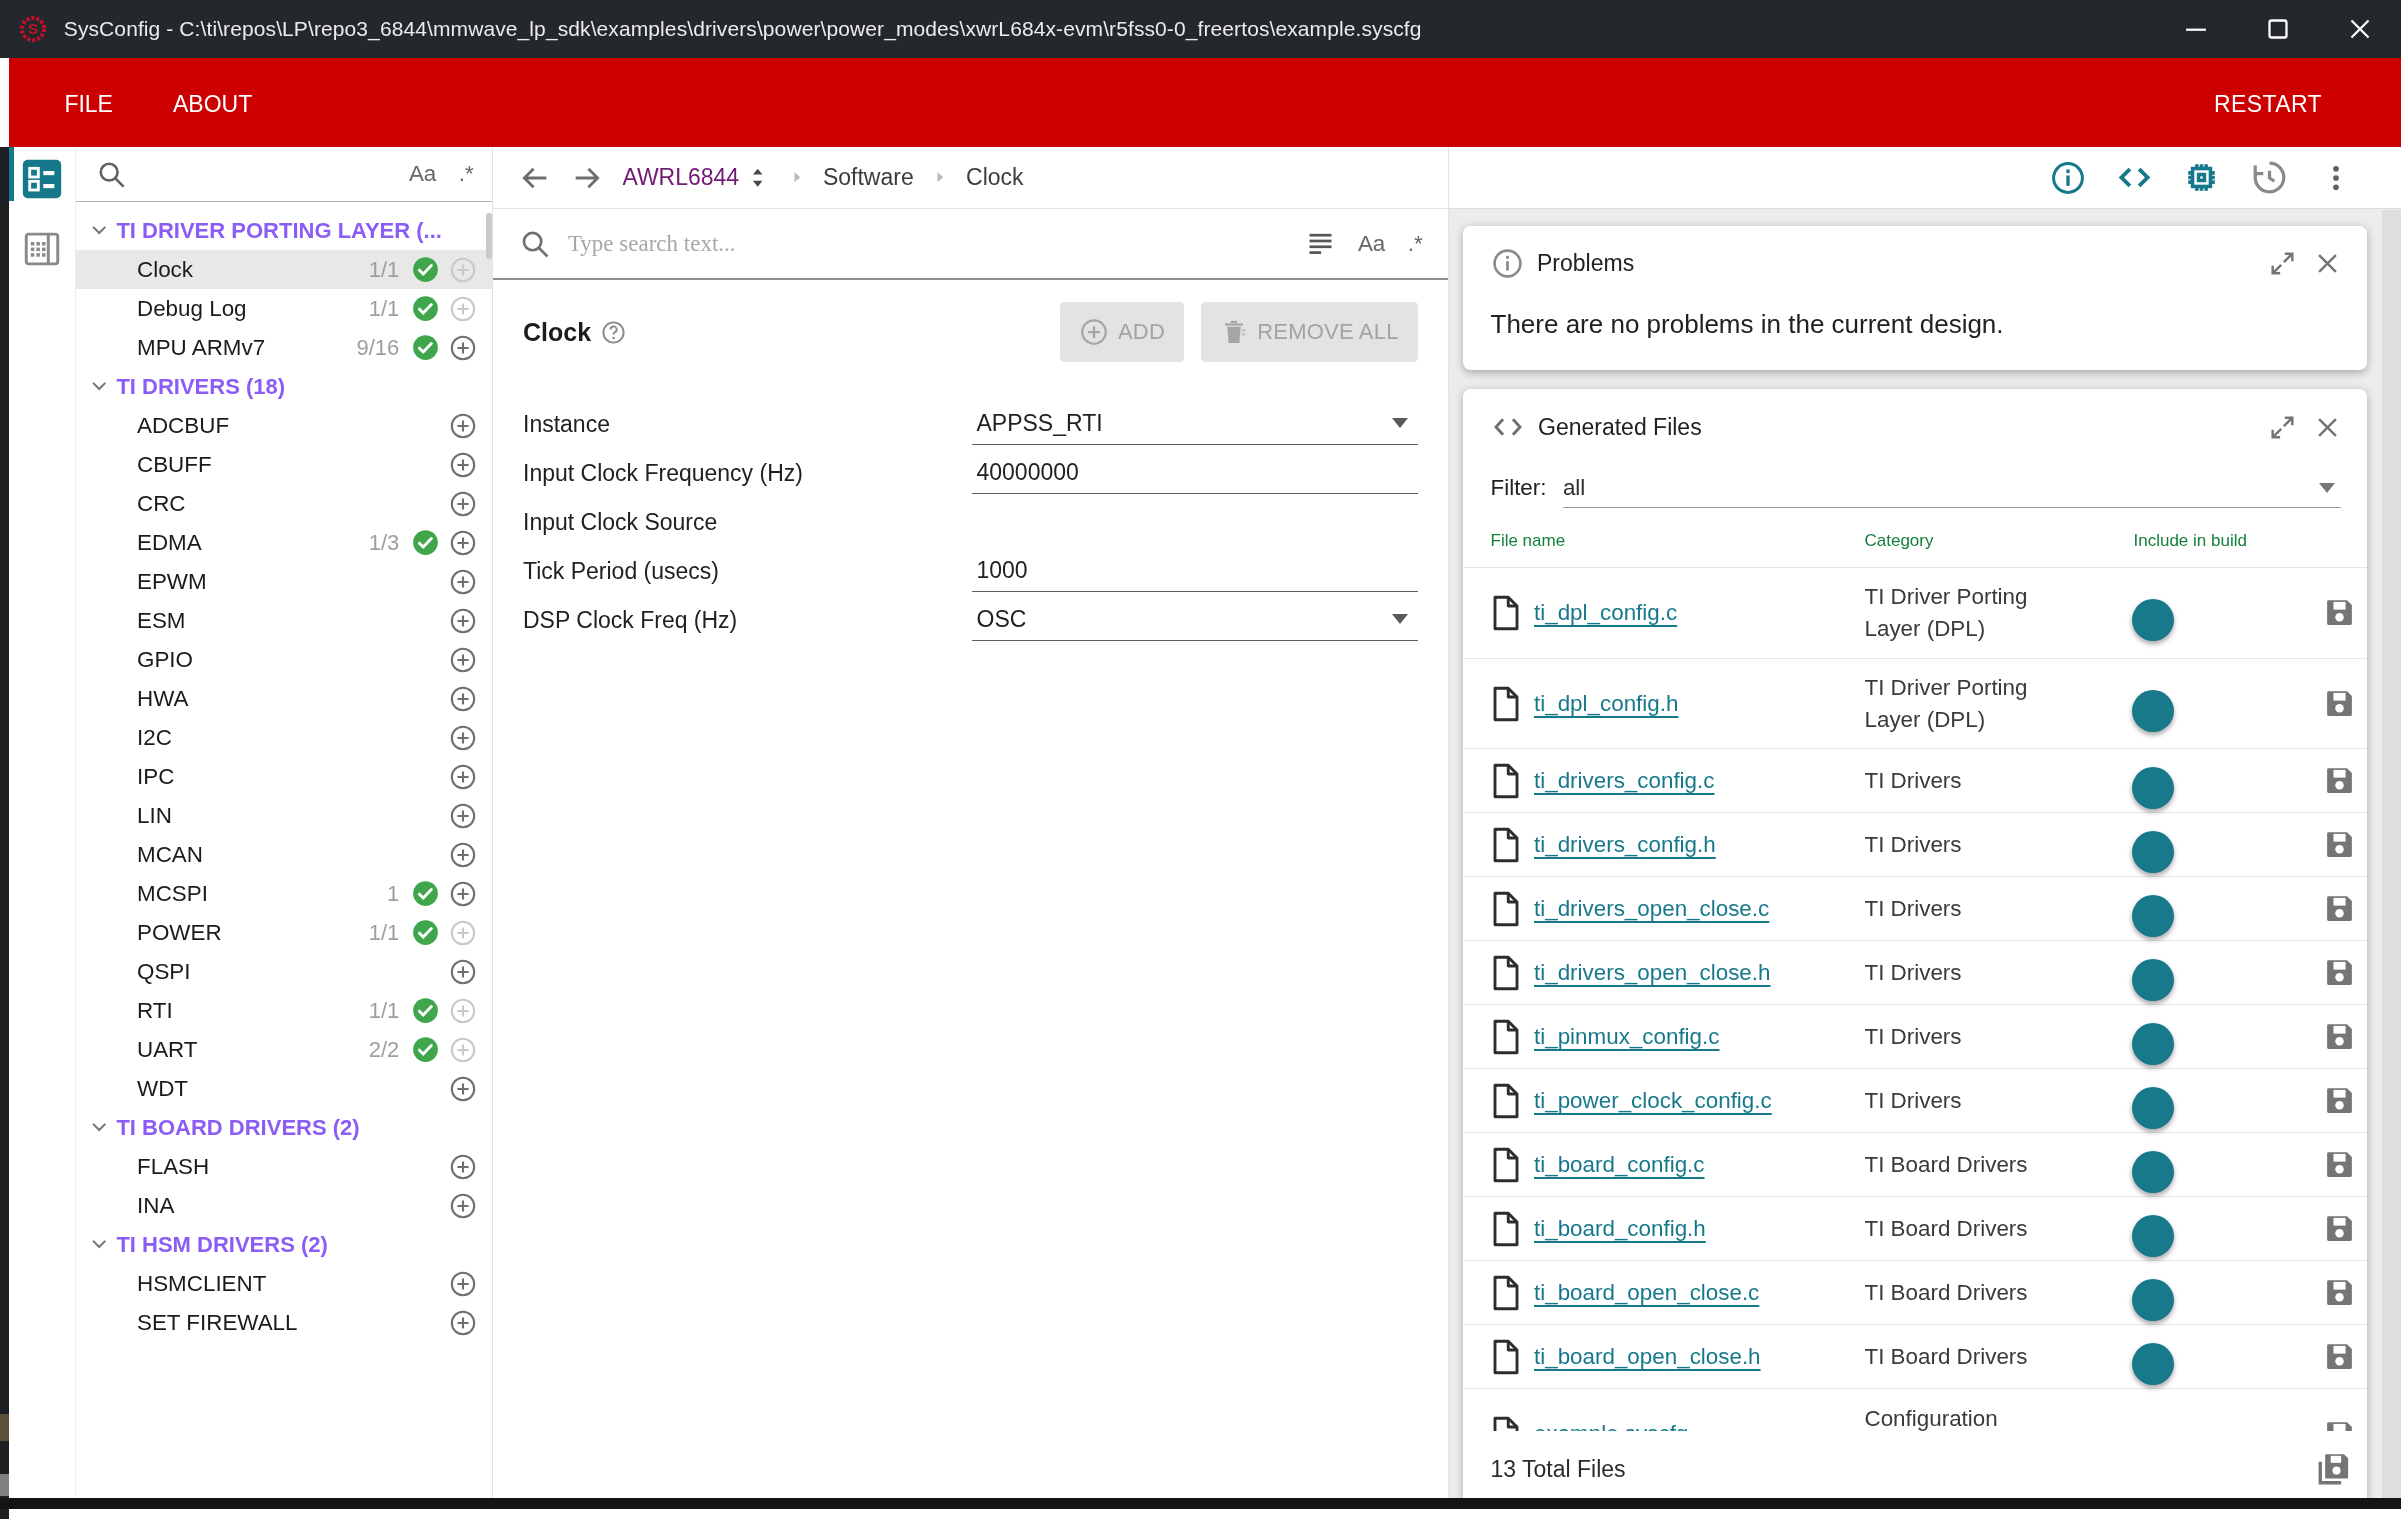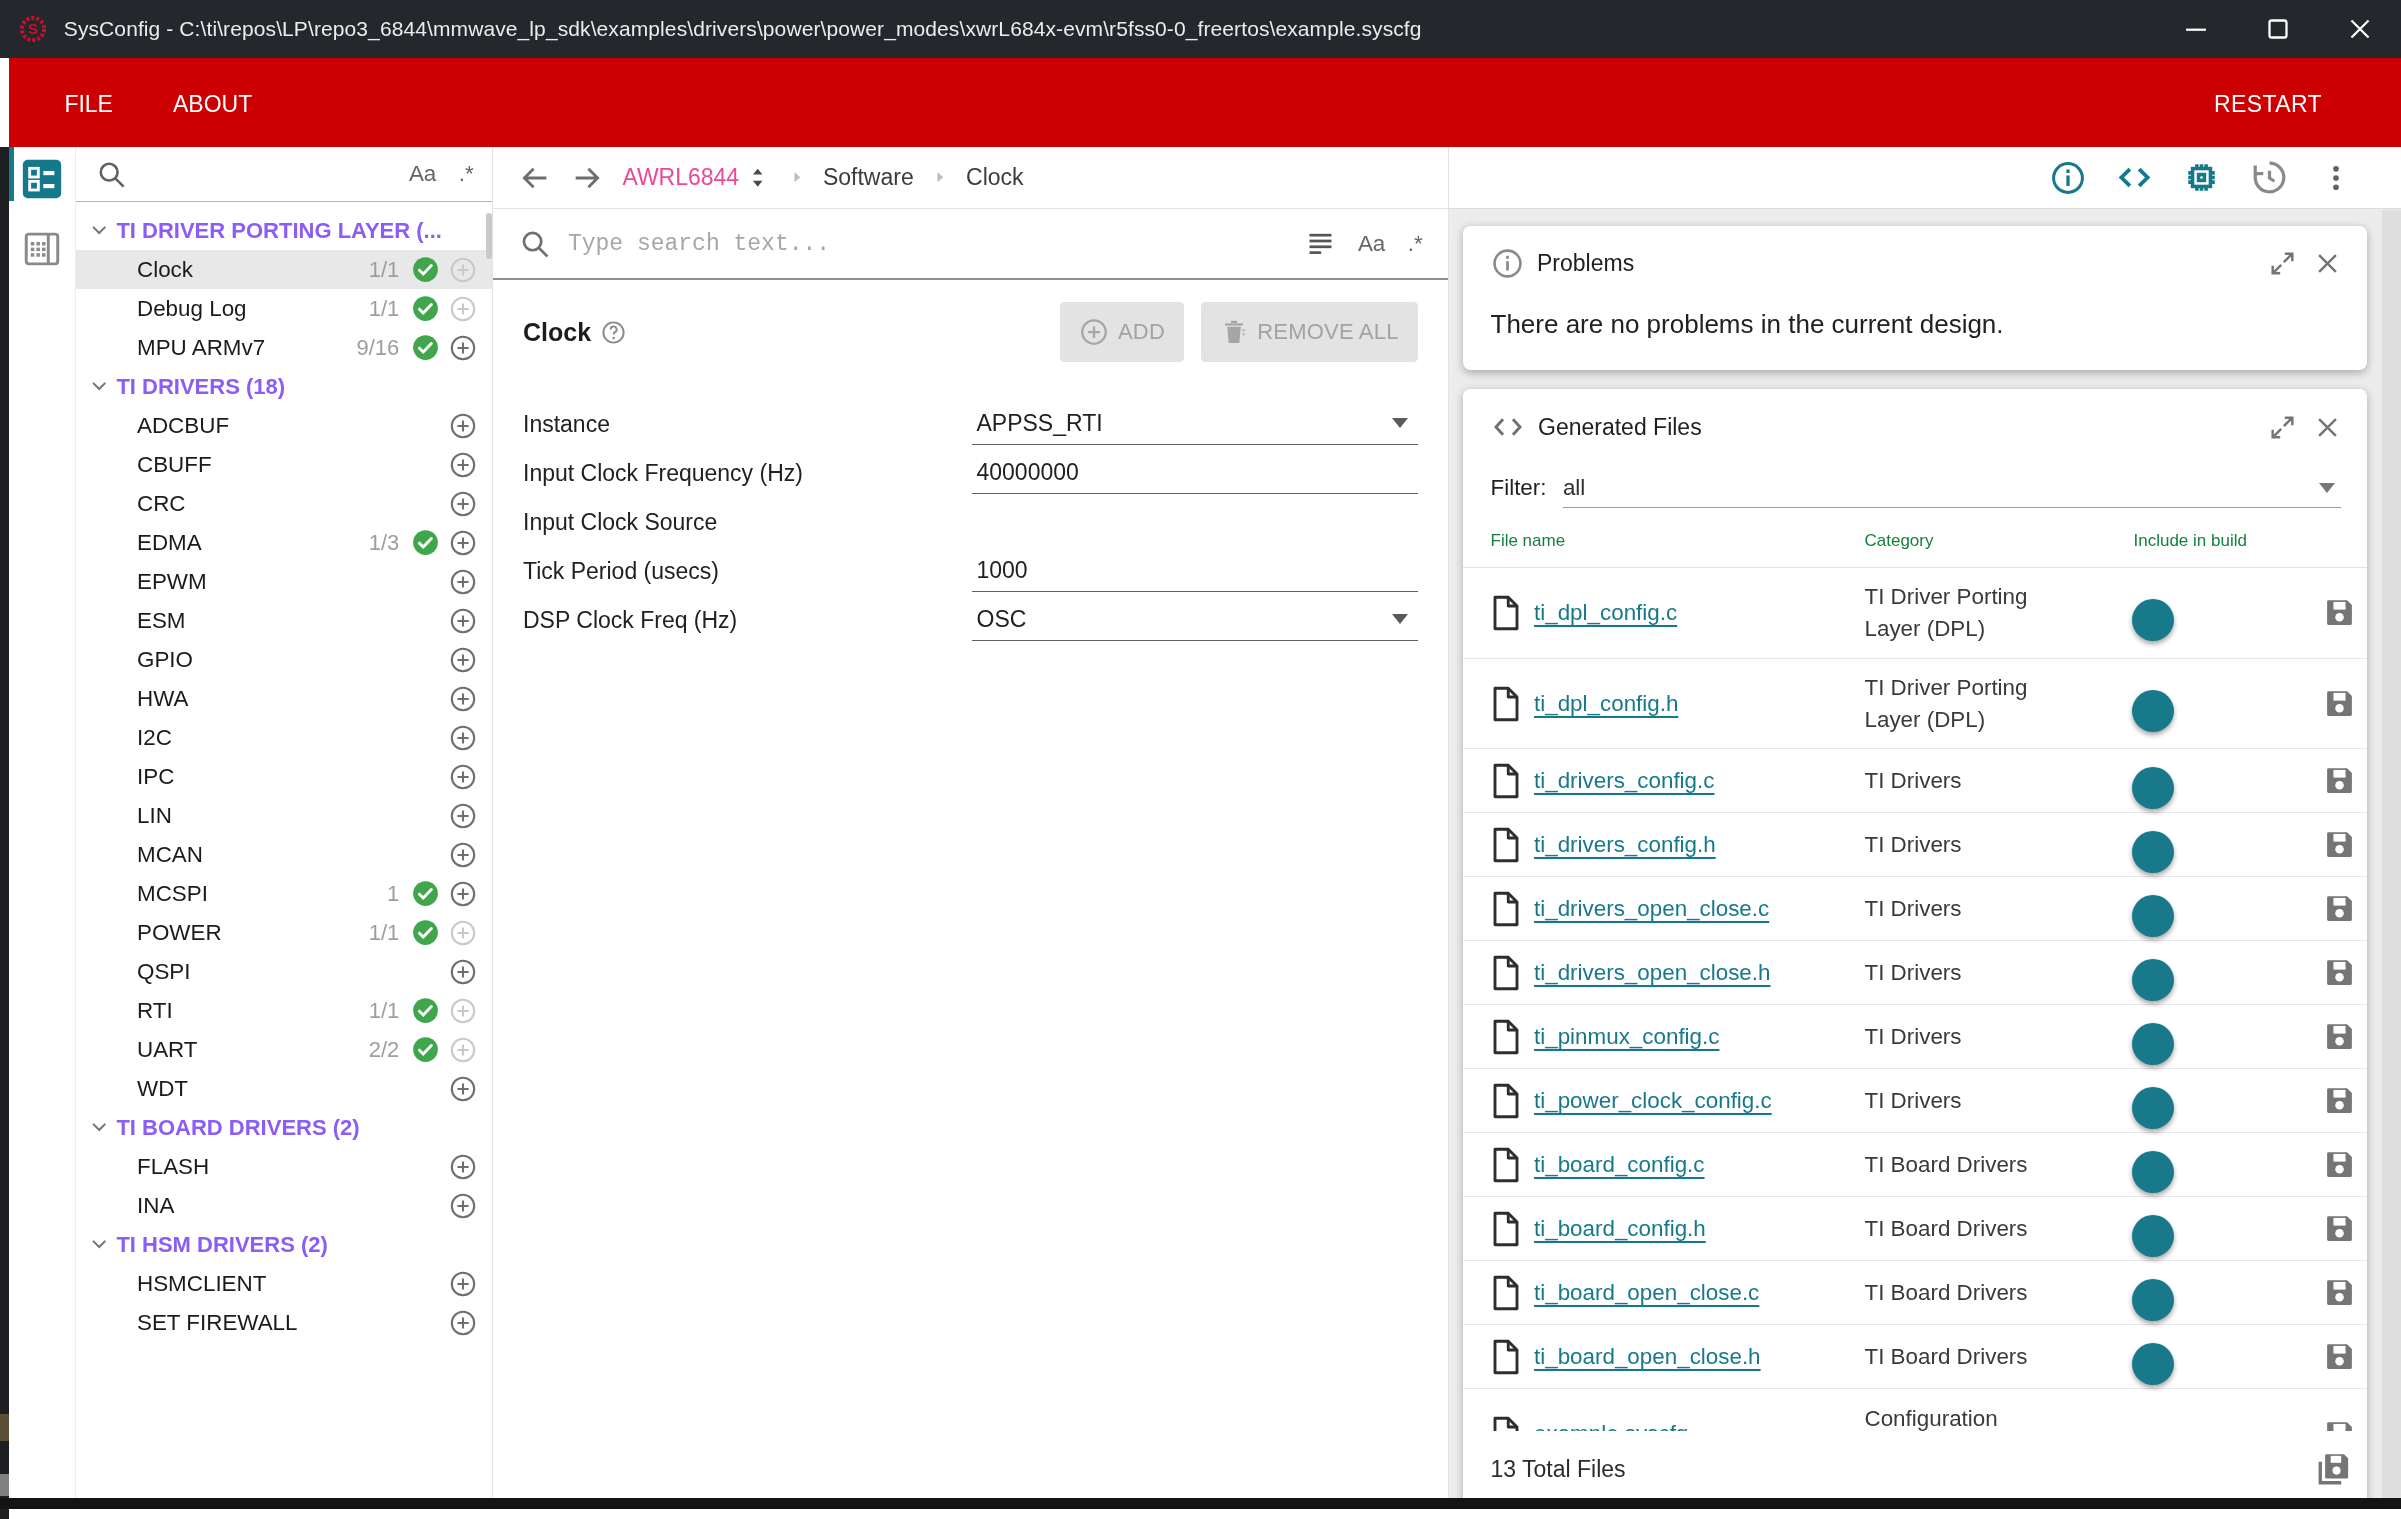--- a/index.html
+++ b/index.html
@@ -48,24 +48,24 @@
   .titem{height:39px;display:flex;align-items:center;padding:0 16.4px 0 61px;font-size:22.4px;color:#1b1b1b}
   .titem.selected{background:#e8e8e8}
   .titem .right{margin-left:auto;display:flex;align-items:center;gap:9.7px}
   .titem .count{color:#9e9e9e;font-size:22px;margin-right:3px}
 
   
   .centerpanel{position:absolute;left:492px;top:0;bottom:0;width:955px;background:#fff;
     border-left:1.5px solid #e3e3e3;border-right:1.5px solid #e3e3e3}
   .breadcrumb{height:61px;border-bottom:1.5px solid #e3e3e3;display:flex;align-items:center;
     padding:0 25.4px;gap:18px;font-size:23px;color:#3c3c3c}
-  .breadcrumb .device{color:#ec4899;display:flex;align-items:center;gap:6px}
+  .breadcrumb .device{color:#701a75;display:flex;align-items:center;gap:6px}
   .center-search{height:69px;border-bottom:2.2px solid #8f8f8f;display:flex;align-items:center;padding:0 25.4px}
   .center-search input{border:none;outline:none;flex:1;font-size:23px;margin-left:13.5px;min-width:0;
-    font-family:Liberation Mono, monospace;color:#444}
+    font-family:Liberation Serif, serif;color:#444}
   .center-search input::placeholder, .tree-search input::placeholder{color:#a7a7a7}
   .center-content{padding:22.4px 30px}
   .module-header{display:flex;align-items:center}
   .module-title{font-size:25px;font-weight:bold;color:#1c1c1c;display:flex;align-items:center;gap:9px}
   .hdr-buttons{margin-left:auto;display:flex;gap:16.4px}
   .btn{height:60px;padding:0 19.4px;background:#e3e3e3;border-radius:4.5px;color:#a3a3a3;
     font-size:22px;display:flex;align-items:center;gap:9px;letter-spacing:0.2px}
   .config-form{margin-top:34px;display:flex;flex-direction:column}
   .frow{display:flex;align-items:flex-end;height:49px}
   .flabel{width:449px;font-size:23px;color:#212121;padding-bottom:7.5px}

